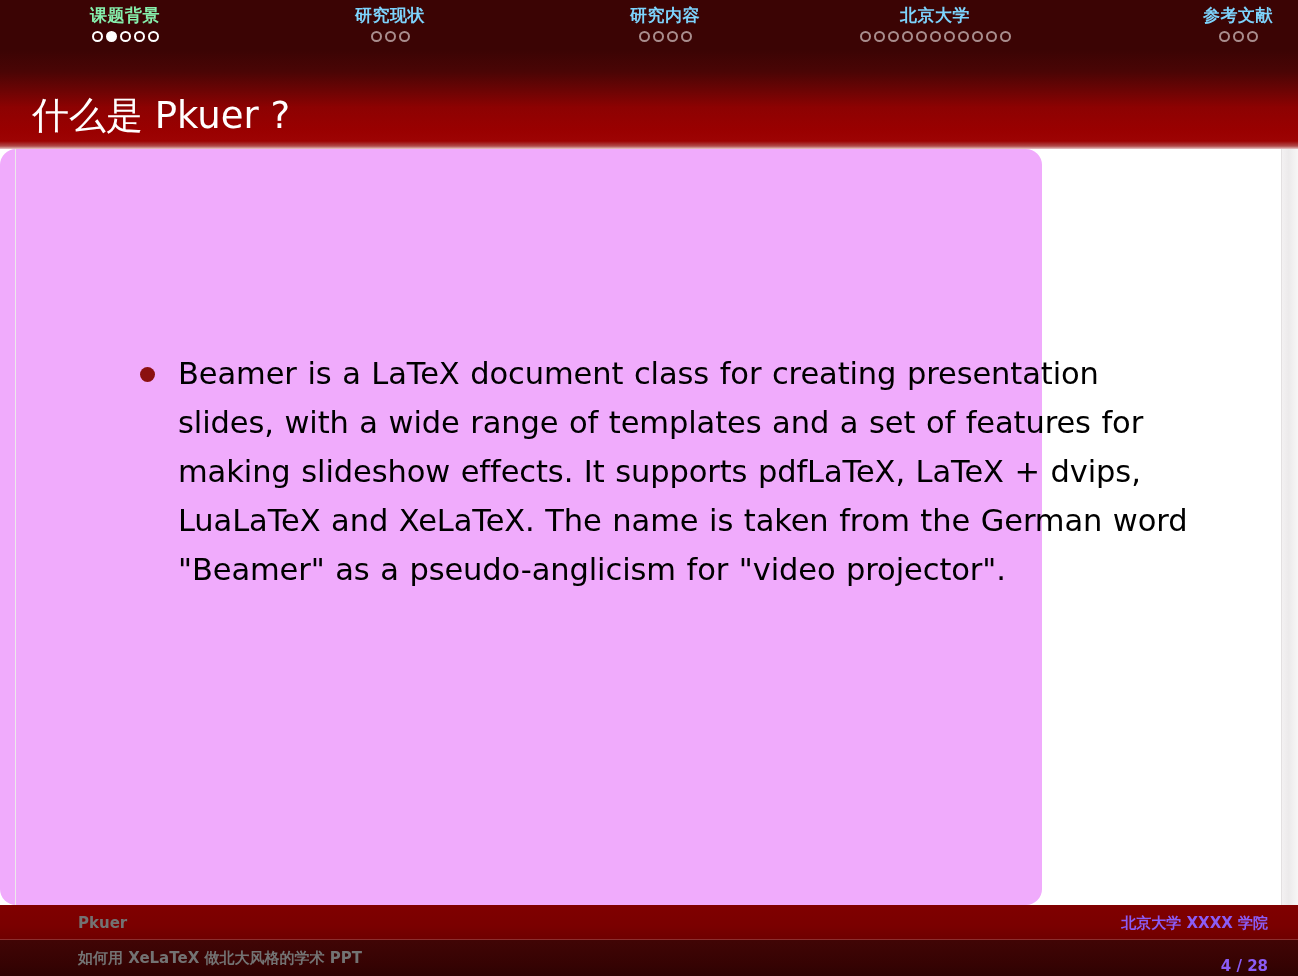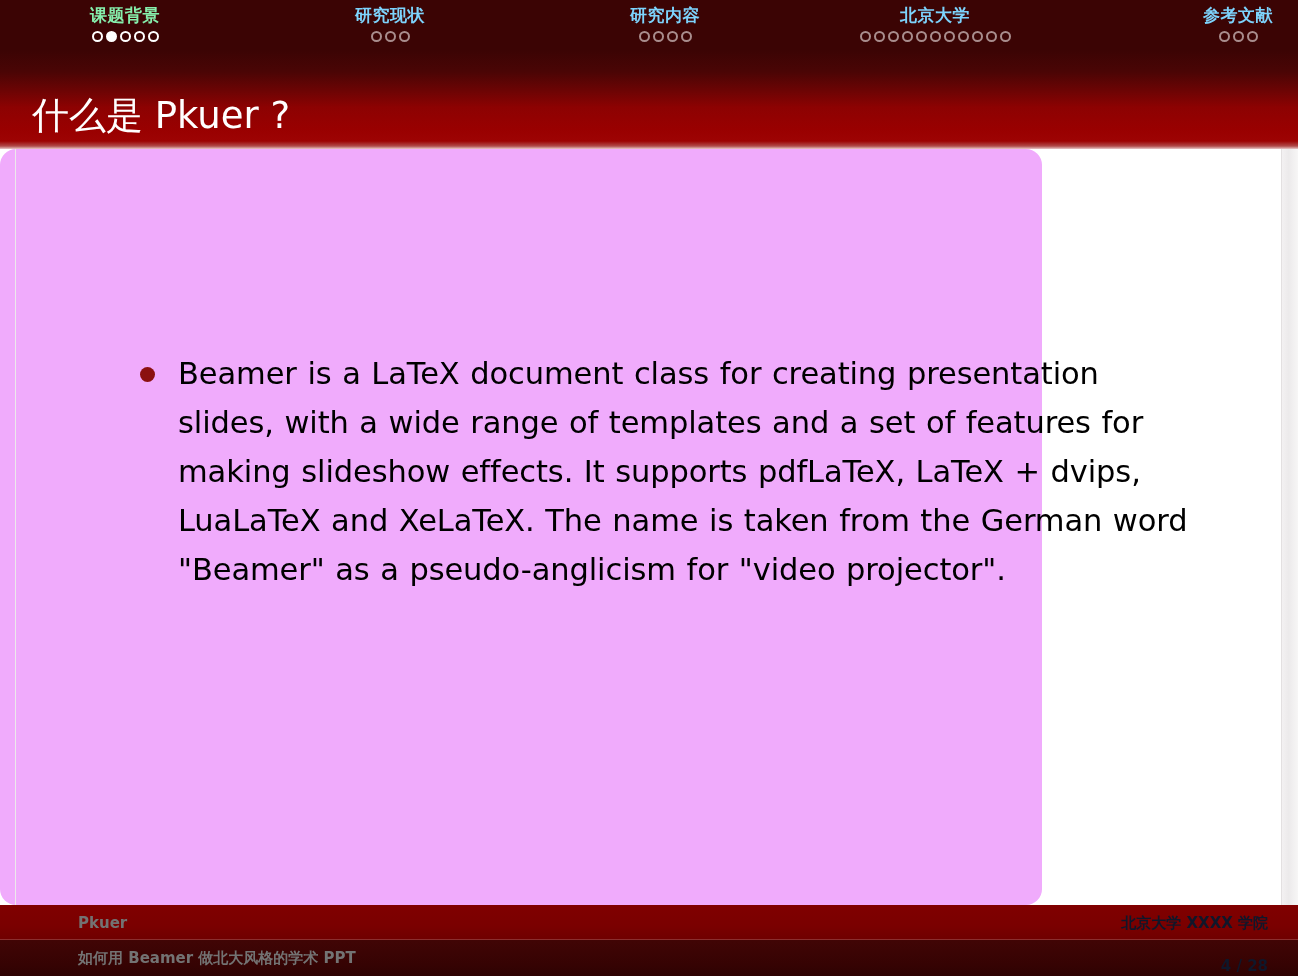--- a/index.html
+++ b/index.html
@@ -213,21 +213,21 @@
     left: 30px;
     color: #737373;
     font-size: 15px;
     font-weight: bold;
     white-space: nowrap;
     margin-left: 48px;
   }
   .footer-right {
     position: absolute;
     right: 30px;
-    color: #0f172a;
+    color: #8b5cf6;
     font-size: 15px;
     font-weight: bold;
     white-space: nowrap;
   }
   .ftop-y { top: 9px; }
   .fbot-y { top: 9px; }
 </style>
 </head>
 <body>
 
@@ -274,17 +274,17 @@
   </div>
 
   <div class="footer">
     <div class="footer-top"></div>
     <div class="footer-divider"></div>
     <div class="footer-bottom"></div>
 
     <div class="footer-left ftop-y">Pkuer</div>
     <div class="footer-right ftop-y">北京大学 XXXX 学院</div>
 
-    <div class="footer-left fbot-y" style="top:44px;">如何用 Beamer 做北大风格的学术 PPT</div>
+    <div class="footer-left fbot-y" style="top:44px;">如何用 XeLaTeX 做北大风格的学术 PPT</div>
     <div class="footer-right fbot-y" style="top:52px;">4 / 28</div>
   </div>
 
 </div>
 
 </body></html>

